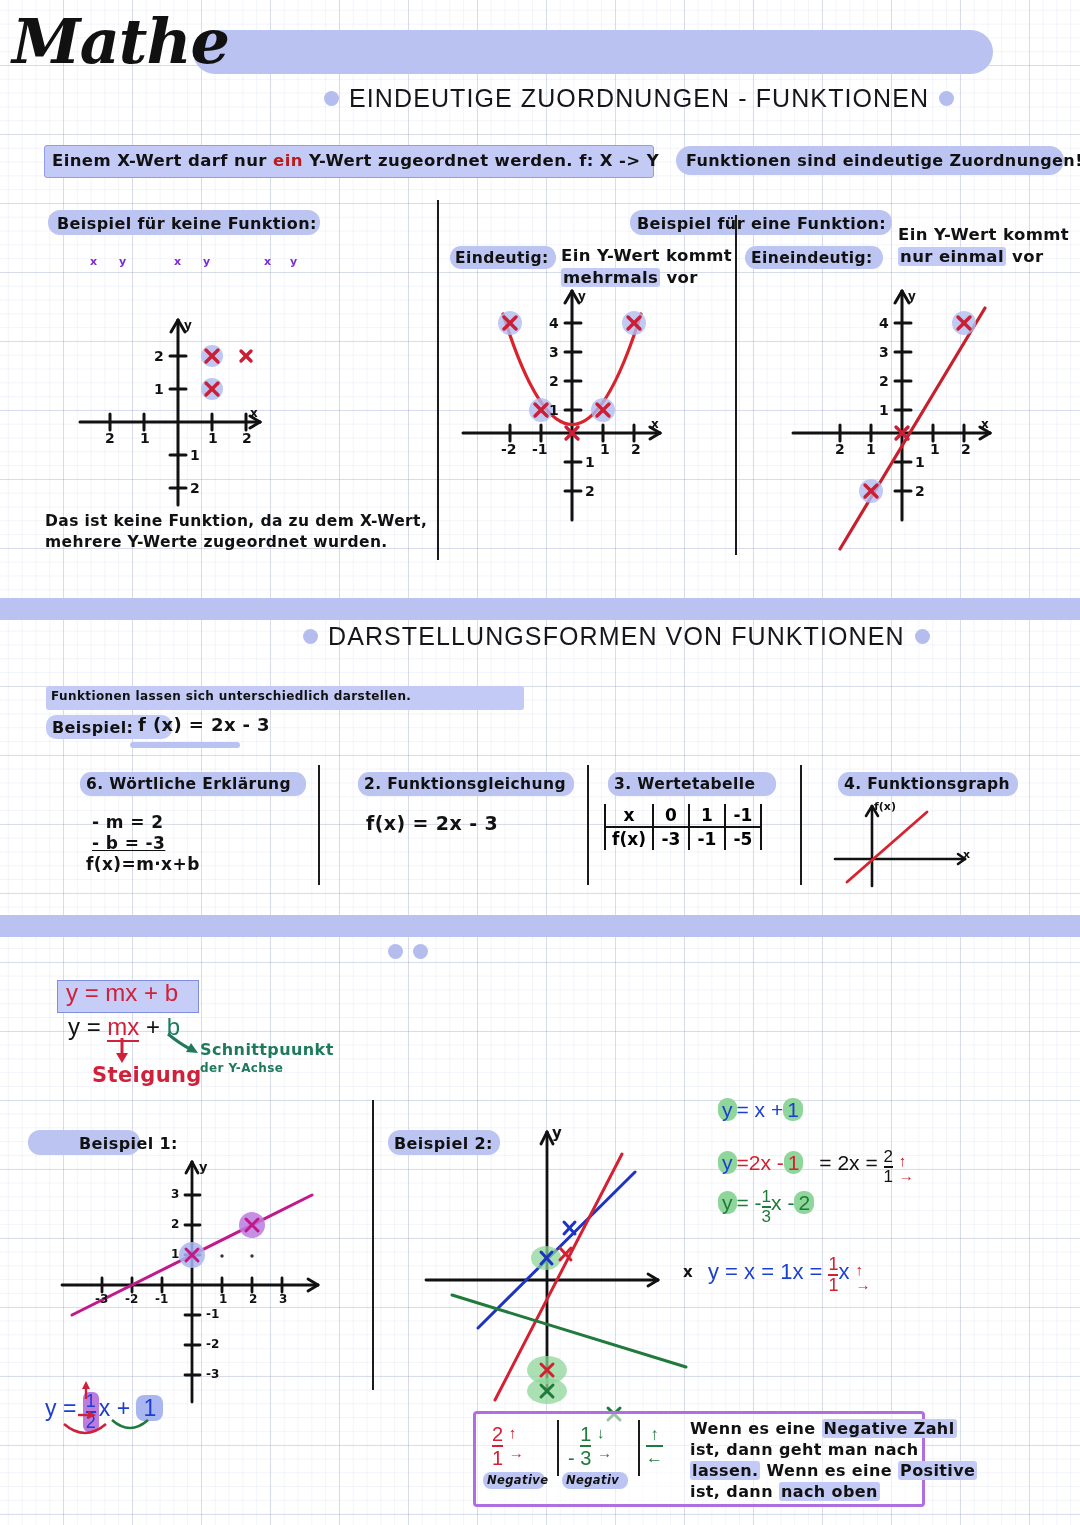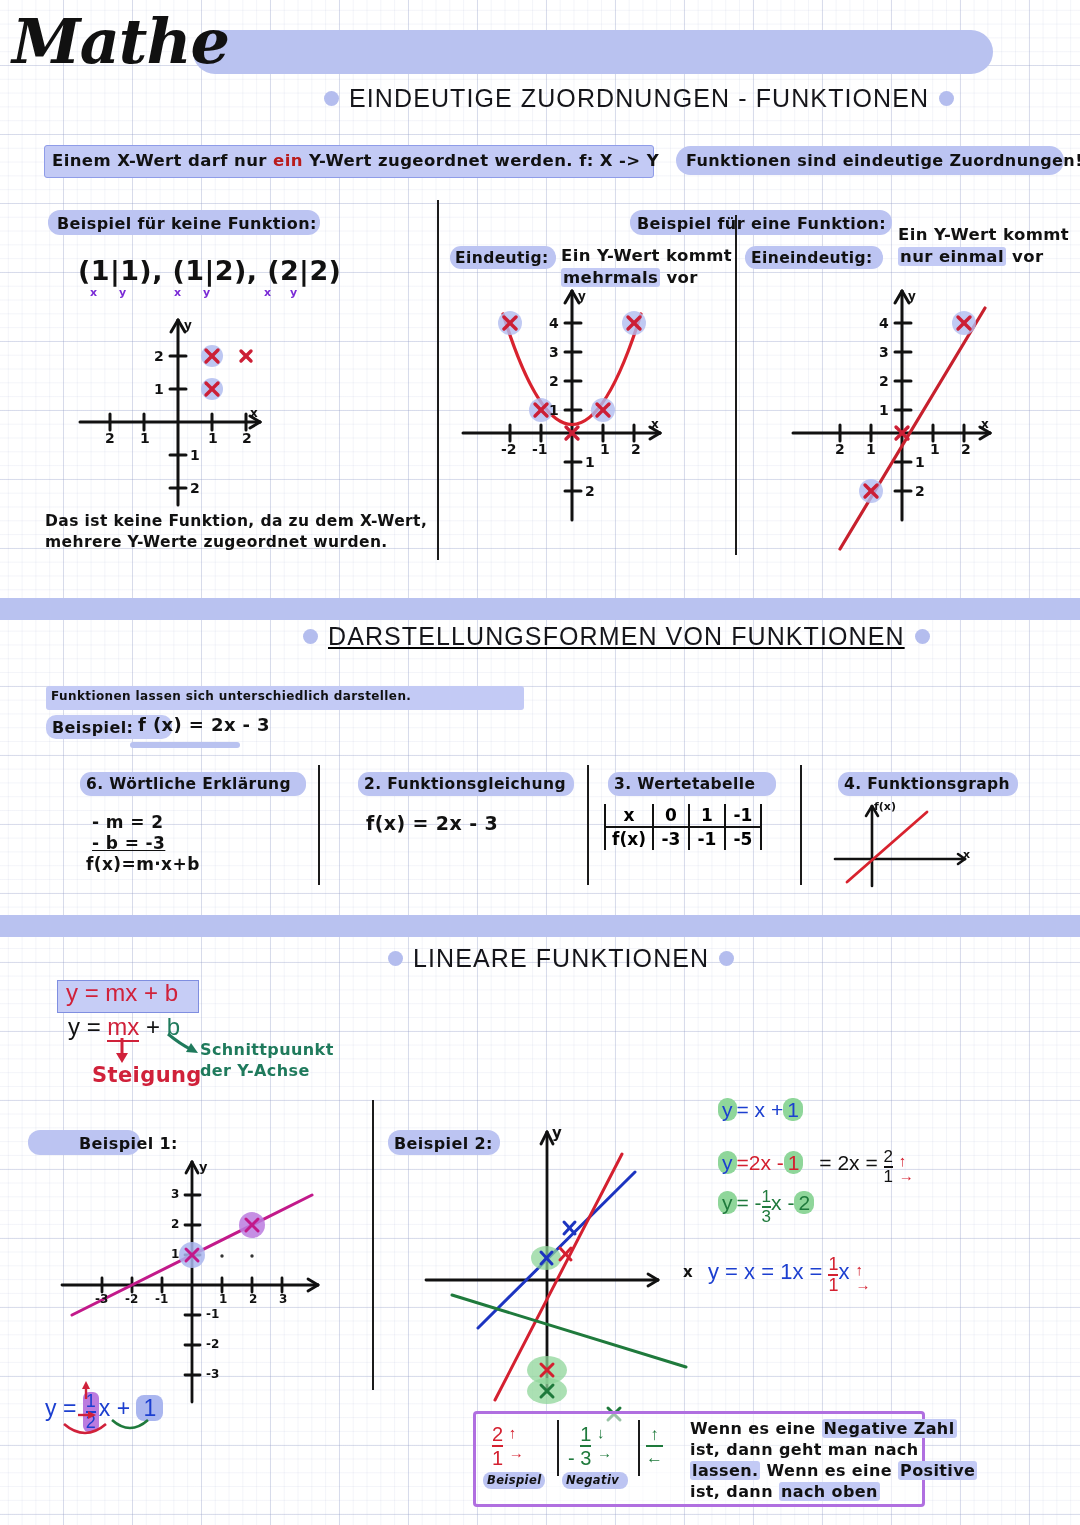--- a/index.html
+++ b/index.html
@@ -71,23 +71,20 @@
 <div class="layer hand" style="left:686px;top:151px;font-size:16px;white-space:nowrap;">Funktionen sind eindeutige Zuordnungen!</div>
 
 <div class="vrule" style="left:437px;top:200px;height:360px;"></div>
 
 <div class="vrule" style="left:735px;top:215px;height:340px;"></div>
 
 <div class="layer" style="left:48px;top:210px;width:272px;height:25px;background:#bcc4f2;border-radius:12px;"></div>
 <div class="layer hand" style="left:57px;top:214px;font-size:16px;white-space:nowrap;">Beispiel für keine Funktion:</div>
 
 <div class="layer" style="left:78px;top:255px;">
-  <div class="hand" style="font-size:27px;white-space:nowrap;position:relative;">
-    <span>(1|1)</span><span>,&nbsp;</span><span>(1|2)</span><span>,&nbsp;</span><span>(2|2)</span>
-  </div>
   <div style="position:relative;height:14px;font-size:11px;font-weight:bold;color:#7a2bd6;">
     <span style="position:absolute;left:12px;">x</span>
     <span style="position:absolute;left:41px;">y</span>
     <span style="position:absolute;left:96px;">x</span>
     <span style="position:absolute;left:125px;">y</span>
     <span style="position:absolute;left:186px;">x</span>
     <span style="position:absolute;left:212px;">y</span>
   </div>
 </div>
 
@@ -254,21 +251,21 @@
   <span class="axlab" style="left:94px;top:30px;position:absolute;">4</span>
   <span class="axlab" style="left:94px;top:59px;position:absolute;">3</span>
   <span class="axlab" style="left:94px;top:88px;position:absolute;">2</span>
   <span class="axlab" style="left:94px;top:117px;position:absolute;">1</span>
   <span class="axlab" style="left:130px;top:169px;position:absolute;">1</span>
   <span class="axlab" style="left:130px;top:198px;position:absolute;">2</span>
 </div>
 
 <div class="band" style="top:598px;"></div>
 
-<div class="sec-title" style="left:303px;top:622px;text-decoration:underline;">
+<div class="sec-title" style="left:303px;top:622px;">
   <span class="bullet"></span>
   <span class="thin-title" style="font-size:25px;">DARSTELLUNGSFORMEN VON FUNKTIONEN</span>
   <span class="bullet"></span>
 </div>
 
 <div class="layer" style="left:46px;top:686px;width:478px;height:24px;background:#c3caf5;border-radius:3px;"></div>
 <div class="layer hand" style="left:51px;top:689px;font-size:12px;white-space:nowrap;">Funktionen lassen sich unterschiedlich darstellen.</div>
 
 <div class="layer" style="left:46px;top:715px;width:126px;height:24px;background:#c3caf5;border-radius:10px;"></div>
 <div class="layer hand" style="left:52px;top:718px;font-size:16px;white-space:nowrap;">Beispiel:</div>
@@ -326,21 +323,20 @@
   <line x1="17" y1="84" x2="97" y2="14" stroke="#d8222e" stroke-width="2.8" stroke-linecap="round"></line>
 </svg>
 </div>
 <span class="layer axlab" style="left:874px;top:800px;font-size:11px;">f(x)</span>
 <span class="layer axlab" style="left:963px;top:848px;font-size:11px;">x</span>
 
 <div class="band" style="top:915px;"></div>
 
 <div class="sec-title" style="left:388px;top:944px;">
   <span class="bullet"></span>
-  <span class="thin-title" style="font-size:25px;">LINEARE FUNKTIONEN</span>
   <span class="bullet"></span>
 </div>
 
 <div class="layer" style="left:57px;top:980px;width:140px;height:31px;background:#c6cdf6;border:1.5px solid #7f8ee0;"></div>
 <div class="layer" style="left:66px;top:979px;font-family:'Liberation Sans',sans-serif;font-size:24px;color:#d0213a;white-space:nowrap;">y = mx + b</div>
 
 <div class="layer" style="left:68px;top:1013px;font-family:'Liberation Sans',sans-serif;font-size:24px;white-space:nowrap;">
   <span style="color:#111;">y = </span><span style="color:#d0213a;border-bottom:2px solid #d0213a;">mx</span><span style="color:#111;"> + </span><span style="color:#1f7a5c;">b</span>
 </div>
 <div class="layer" style="left:112px;top:1038px;">
@@ -350,21 +346,21 @@
     </svg>
 </div>
 <div class="layer hand" style="left:92px;top:1063px;font-size:21px;color:#d0213a;white-space:nowrap;">Steigung</div>
 <div class="layer" style="left:166px;top:1032px;">
   <svg width="34" height="26">
       <path d="M2 2 Q14 12 26 18" stroke="#1f7a5c" stroke-width="3" fill="none"></path>
   <polygon points="32,21 20,20 25,11" fill="#1f7a5c"></polygon>
     </svg>
 </div>
 <div class="layer hand" style="left:200px;top:1040px;font-size:16px;color:#1f7a5c;white-space:nowrap;">Schnittpuunkt</div>
-<div class="layer hand" style="left:200px;top:1061px;font-size:16px;color:#1f7a5c;white-space:nowrap;">der Y-Achse</div>
+<div class="layer hand" style="left:200px;top:1061px;font-size:12px;color:#1f7a5c;white-space:nowrap;">der Y-Achse</div>
 
 <div class="vrule" style="left:372px;top:1100px;height:290px;"></div>
 
 <div class="layer" style="left:28px;top:1130px;width:112px;height:25px;background:#bcc4f2;border-radius:12px;"></div>
 <div class="layer hand" style="left:34px;top:1134px;font-size:16px;white-space:nowrap;margin-left:45px;">Beispiel 1:</div>
 
 <div class="layer" style="left:40px;top:1140px;">
 <svg width="310" height="270" viewBox="0 0 310 270">
   <g stroke="#111" stroke-width="2.8" stroke-linecap="round">
     <line x1="22" y1="145" x2="278" y2="145"></line>
@@ -534,21 +530,21 @@
   <span style="display:inline-block;text-align:center;">
     <span style="display:block;border-bottom:2px solid #d42030;line-height:1.1;">2</span>
     <span style="display:block;line-height:1.1;">1</span>
   </span>
   <span style="display:inline-block;font-size:15px;vertical-align:top;text-align:left;">
     <span style="display:block;line-height:1.35;">↑</span>
     <span style="display:block;line-height:1.35;">→</span>
   </span>
 </div>
 <div class="layer" style="left:483px;top:1472px;width:62px;height:17px;background:#bcc4f2;border-radius:8px;"></div>
-<div class="layer hand" style="left:487px;top:1473px;font-size:11.5px;font-style:italic;white-space:nowrap;">Beispiel</div>
+<div class="layer hand" style="left:487px;top:1473px;font-size:11.5px;font-style:italic;white-space:nowrap;">Negative</div>
 
 <div class="vrule" style="left:557px;top:1420px;height:56px;"></div>
 
 <div class="layer" style="left:568px;top:1423px;font-family:'Liberation Sans',sans-serif;font-size:20px;color:#1f7a3c;white-space:nowrap;">
   <span>-</span>
   <span style="display:inline-block;text-align:center;">
     <span style="display:block;border-bottom:2px solid #1f7a3c;line-height:1.1;">1</span>
     <span style="display:block;line-height:1.1;">3</span>
   </span>
   <span style="display:inline-block;font-size:15px;vertical-align:top;text-align:left;">

